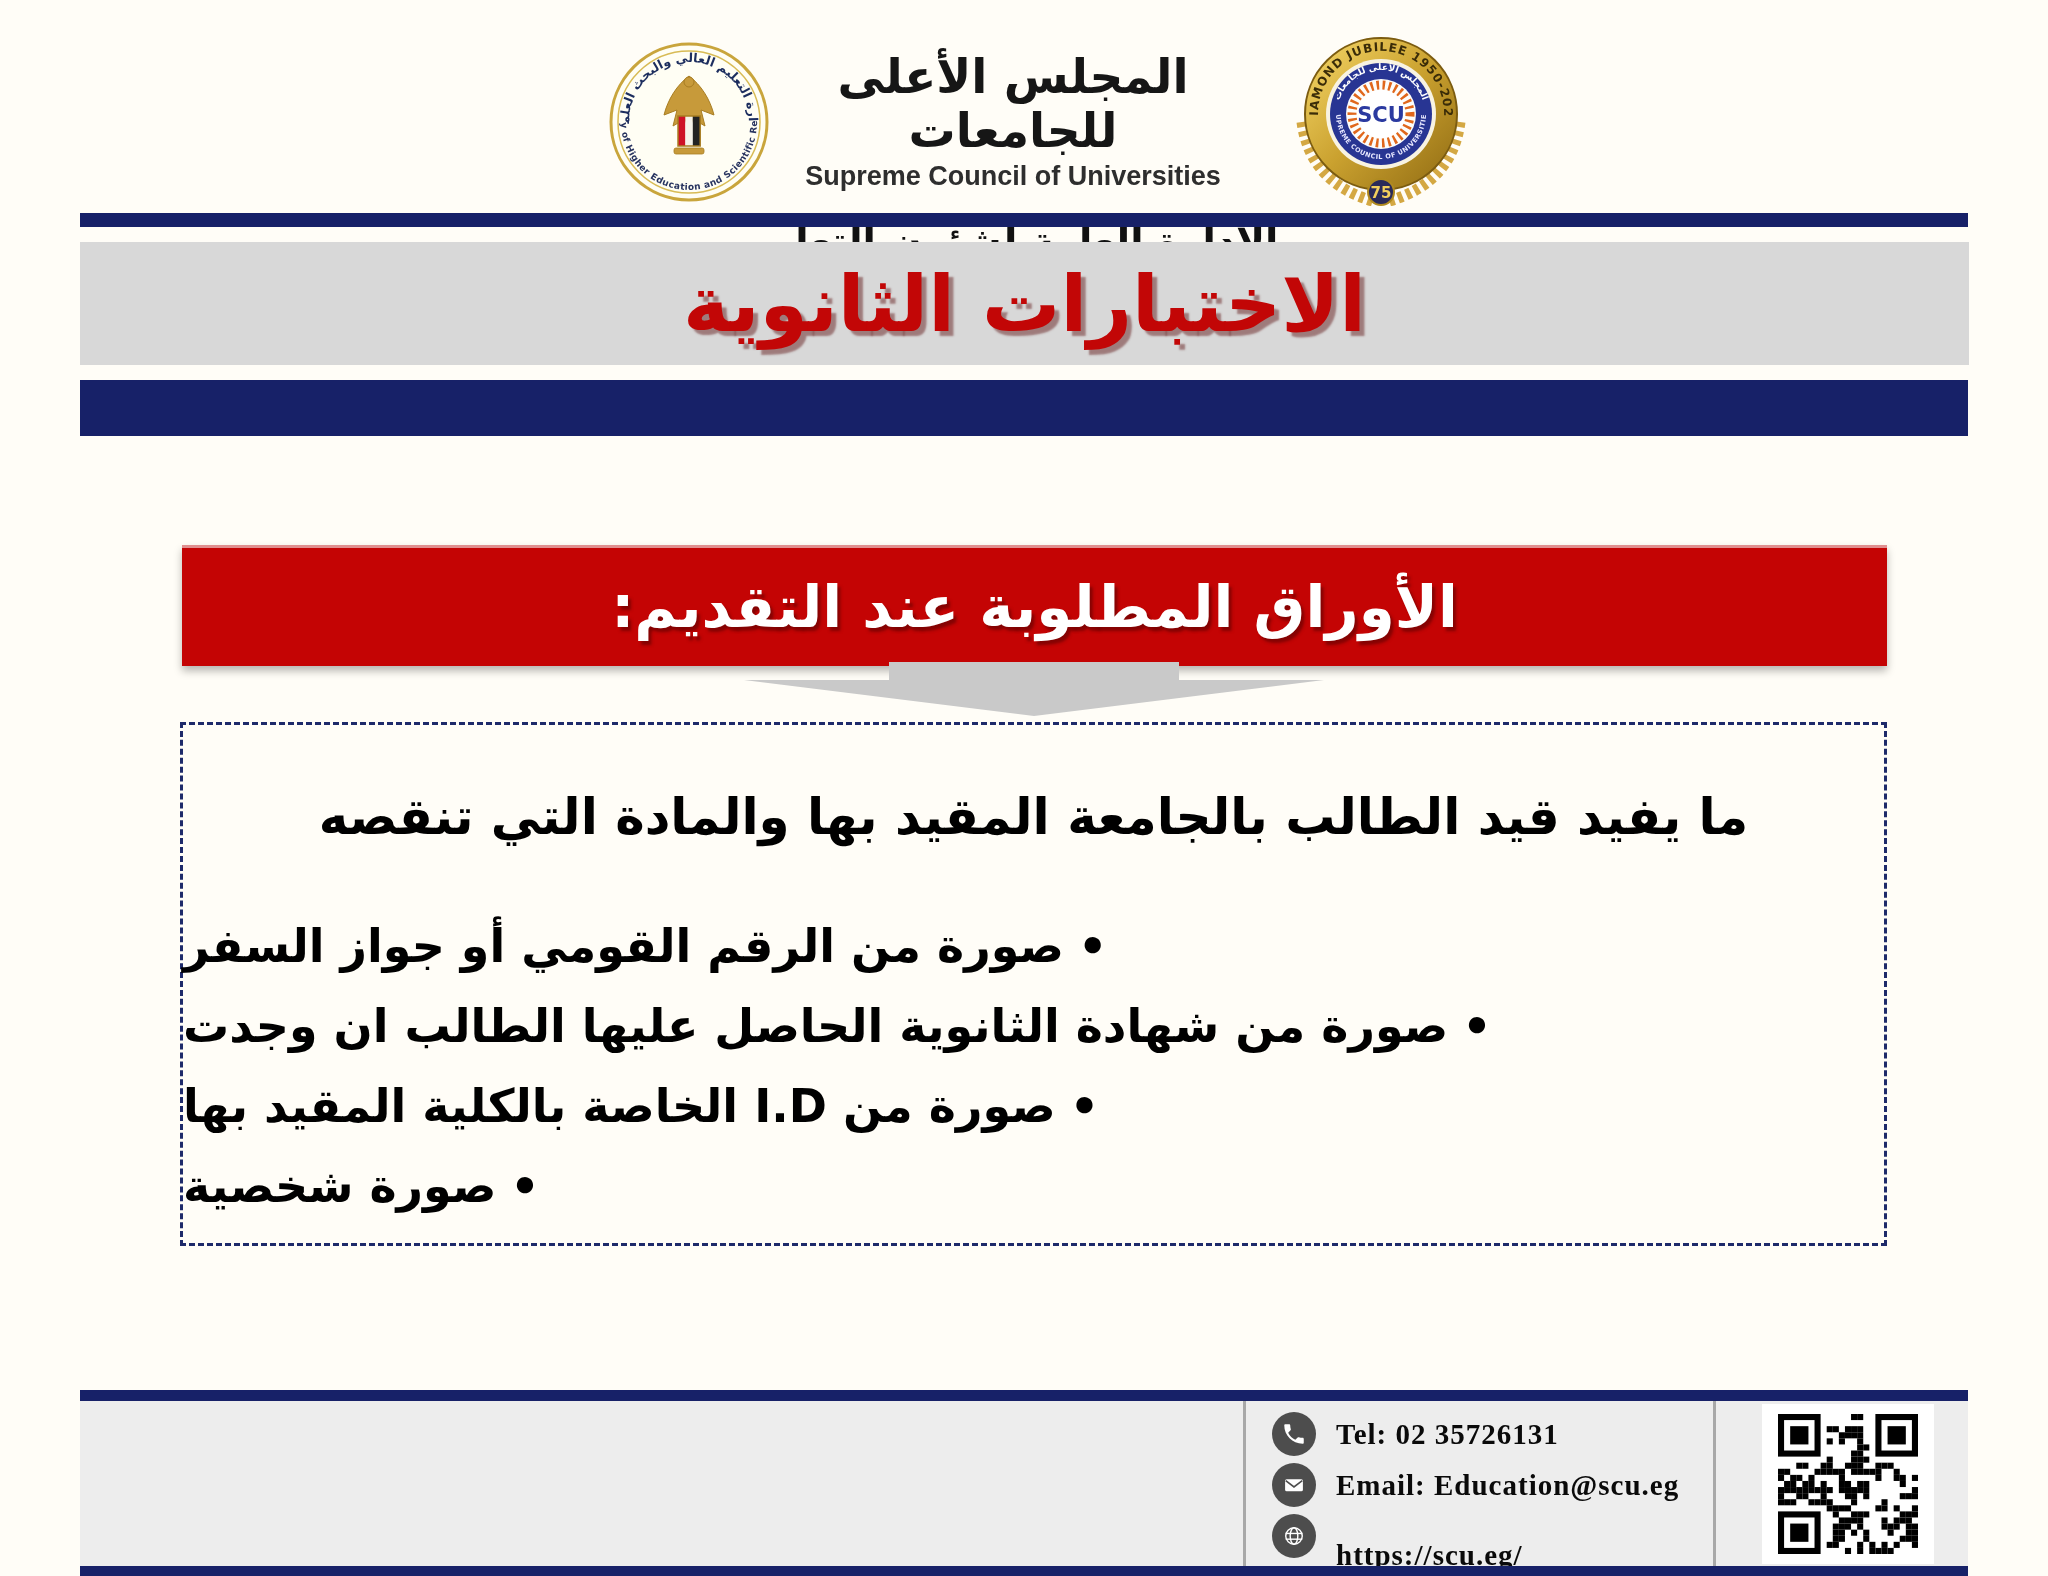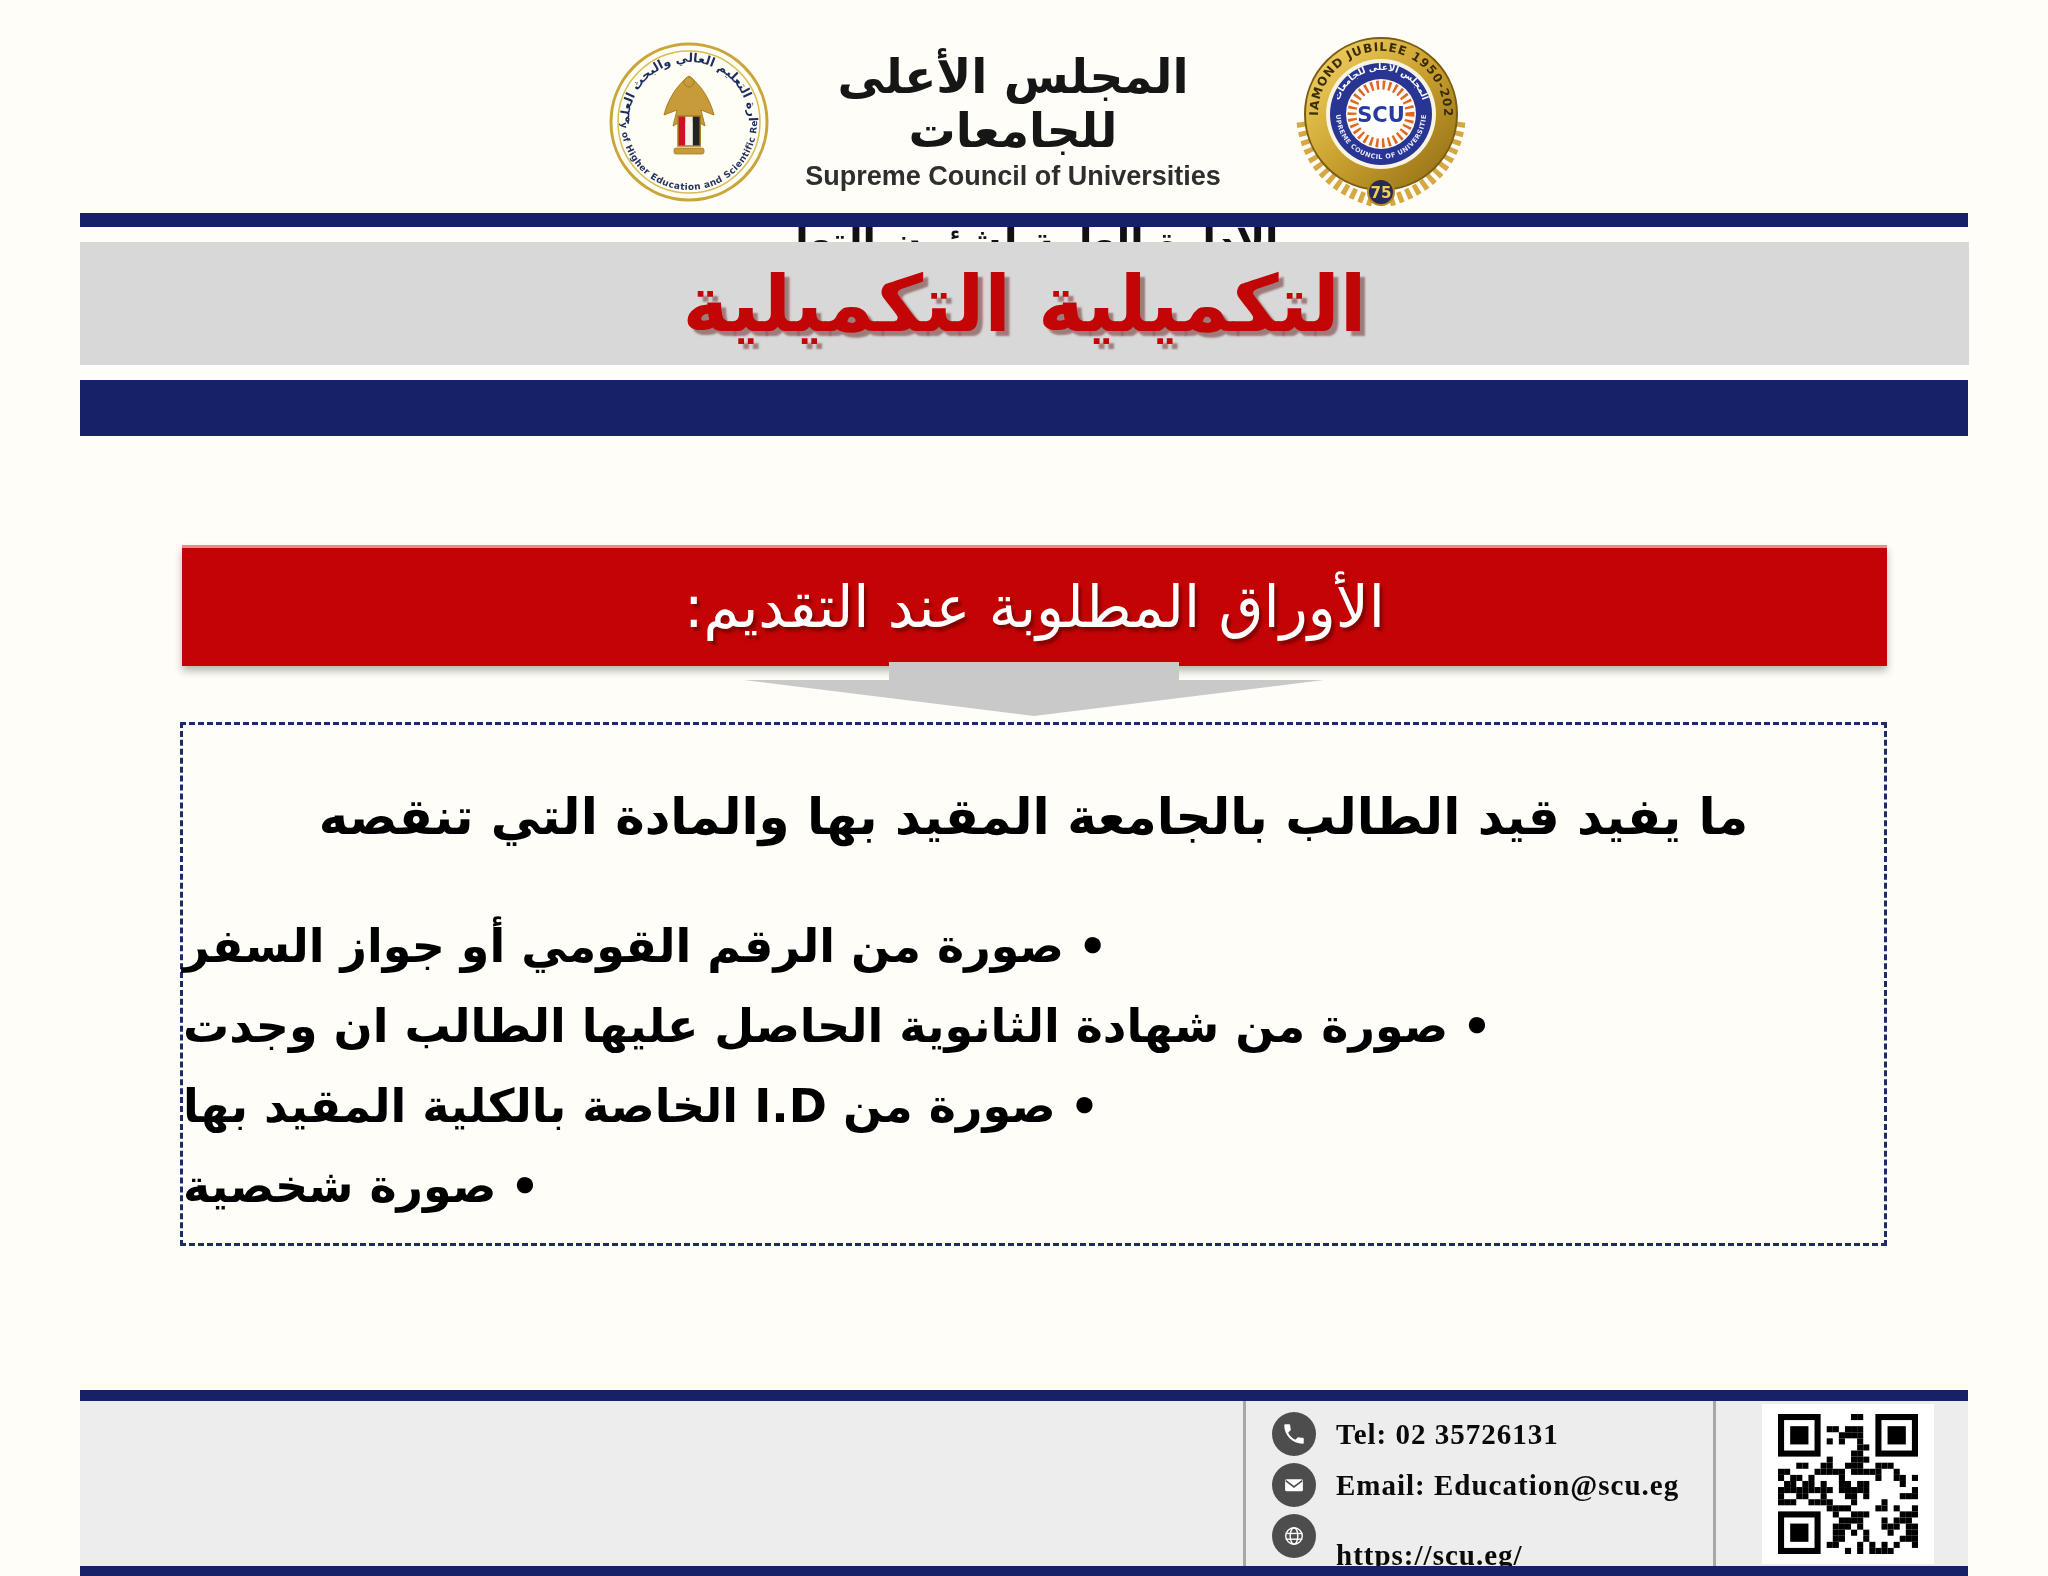--- a/index.html
+++ b/index.html
@@ -22,21 +22,21 @@
   .bar-thin-top{left:80px;top:213px;width:1888px;height:14px;}
   .gray-band{left:80px;top:242px;width:1889px;height:123px;background:#d8d8d8;
              display:flex;align-items:center;justify-content:center;}
   .main-title{font-size:78px;font-weight:bold;color:#c20606;direction:rtl;
               text-shadow:5px 5px 2px rgba(112,48,48,.55);}
   .bar-thick{left:80px;top:380px;width:1888px;height:56px;}
 
   .red-banner{left:182px;top:545px;width:1705px;height:118px;background:#c40404;
               border-top:3px solid #e08f8f;box-shadow:0 5px 8px rgba(0,0,0,.28);
               display:flex;align-items:center;justify-content:center;}
-  .red-banner-text{font-size:58px;font-weight:normal;color:#ffffff;direction:rtl;
+  .red-banner-text{font-size:58px;font-weight:bold;color:#ffffff;direction:rtl;
                    text-shadow:3px 4px 3px rgba(70,0,0,.5);}
   .down-arrow{left:744px;top:662px;}
 
   
   .dashed-box{left:180px;top:722px;width:1701px;height:518px;
               border:3px dashed #1e2a6a;}
   .req-heading{margin:60px 30px 0 30px;text-align:center;direction:rtl;
                font-size:50px;font-weight:bold;color:#000;line-height:1.3;}
   .req-list{margin:56px 0 0 0;padding:0;list-style:none;text-align:left;direction:rtl;}
   .req-list li{font-size:46px;font-weight:bold;color:#000;line-height:80px;}
@@ -125,21 +125,21 @@
     <text font-size="6.5" font-weight="bold" fill="#e8e8ff" letter-spacing="0.5">
       <textPath href="#arcBotR" startOffset="50%" text-anchor="middle">SUPREME COUNCIL OF UNIVERSITIES</textPath>
     </text>
     <circle cx="93" cy="158" r="13" fill="#2a2a5a" stroke="#b08a20" stroke-width="2"></circle>
     <text x="93" y="164" text-anchor="middle" font-size="15" font-weight="bold" fill="#f3cf5d">75</text>
   </svg>
 
   <div class="abs bar bar-thin-top"></div>
 
   <div class="abs gray-band">
-    <div class="main-title">التكميلية التكميلية</div>
+    <div class="main-title">الاختبارات الثانوية</div>
   </div>
 
   <div class="abs bar bar-thick"></div>
 
   <div class="abs red-banner">
     <div class="red-banner-text">الأوراق المطلوبة عند التقديم:</div>
   </div>
 
   <svg class="abs down-arrow" width="580" height="54" viewBox="0 0 580 54">
     <polygon points="145,0 435,0 435,18 580,18 290,54 0,18 145,18" fill="#c9c9c9"></polygon>

